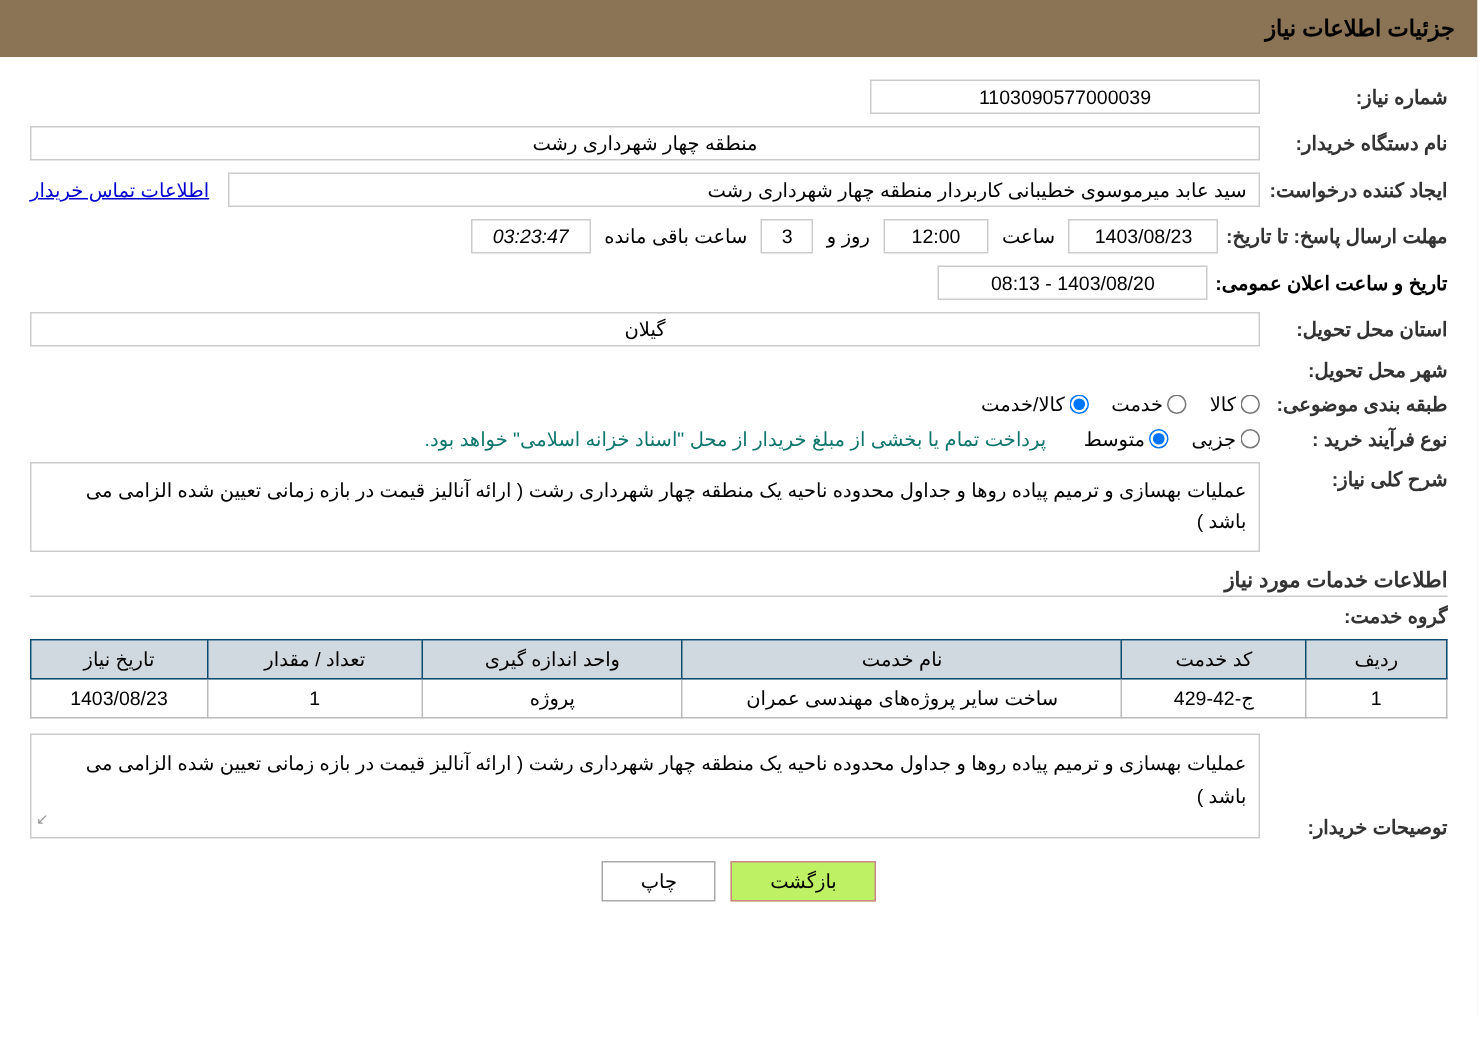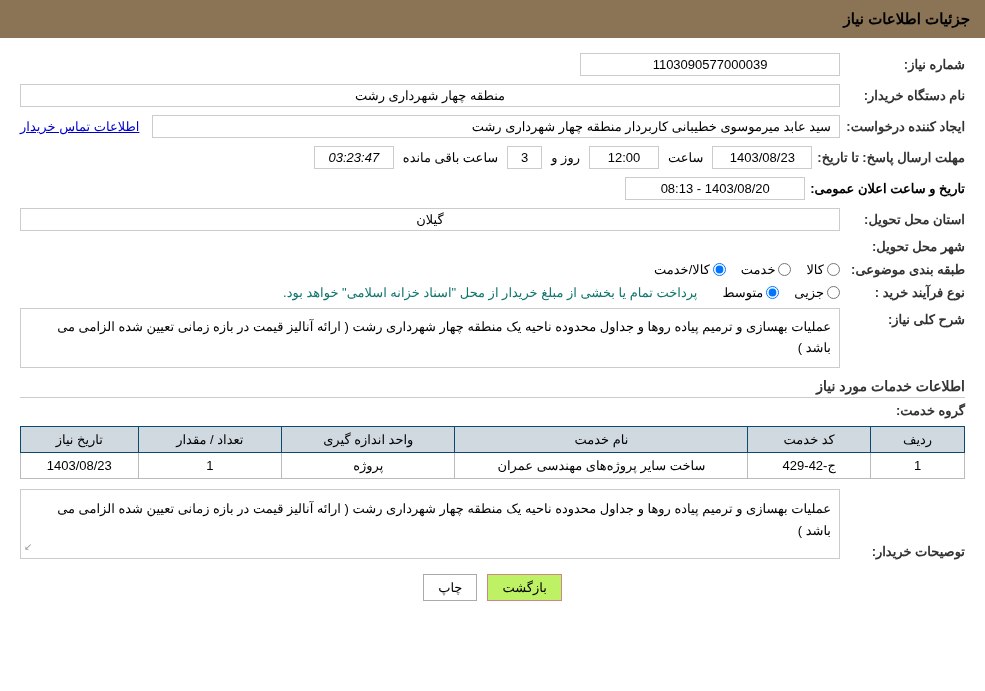--- a/index.html
+++ b/index.html
@@ -124,21 +124,21 @@
       font-size: 10px;
     }
     .buttons-row {
       display: flex;
       justify-content: center;
       gap: 10px;
       margin-top: 15px;
       margin-bottom: 10px;
     }
     .btn {
-      padding: 5px 14px;
+      padding: 5px 25px;
       border: 1px solid #aaa;
       cursor: pointer;
       font-size: 13px;
       font-family: Tahoma, Arial, sans-serif;
     }
     .btn-print {
       background: #fff;
       border: 1px solid #aaa;
     }
     .btn-back {

